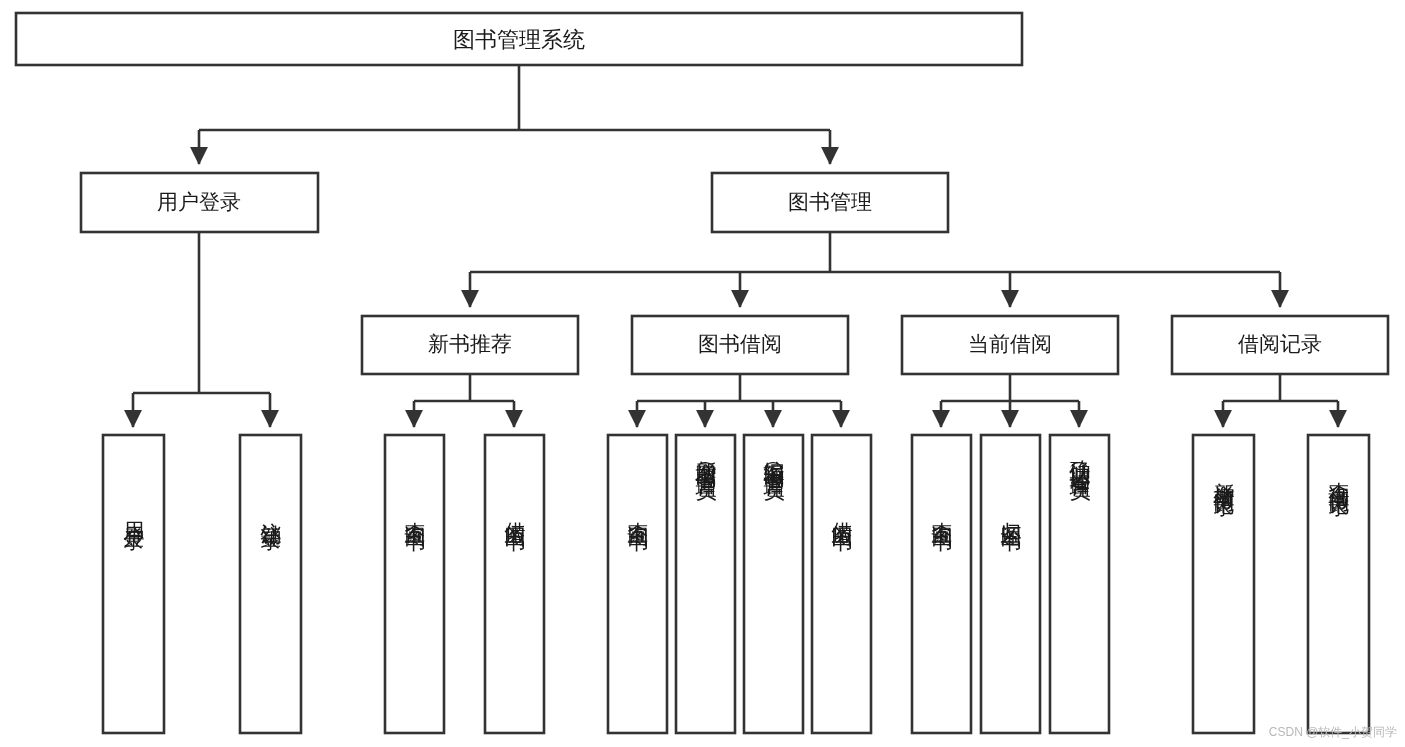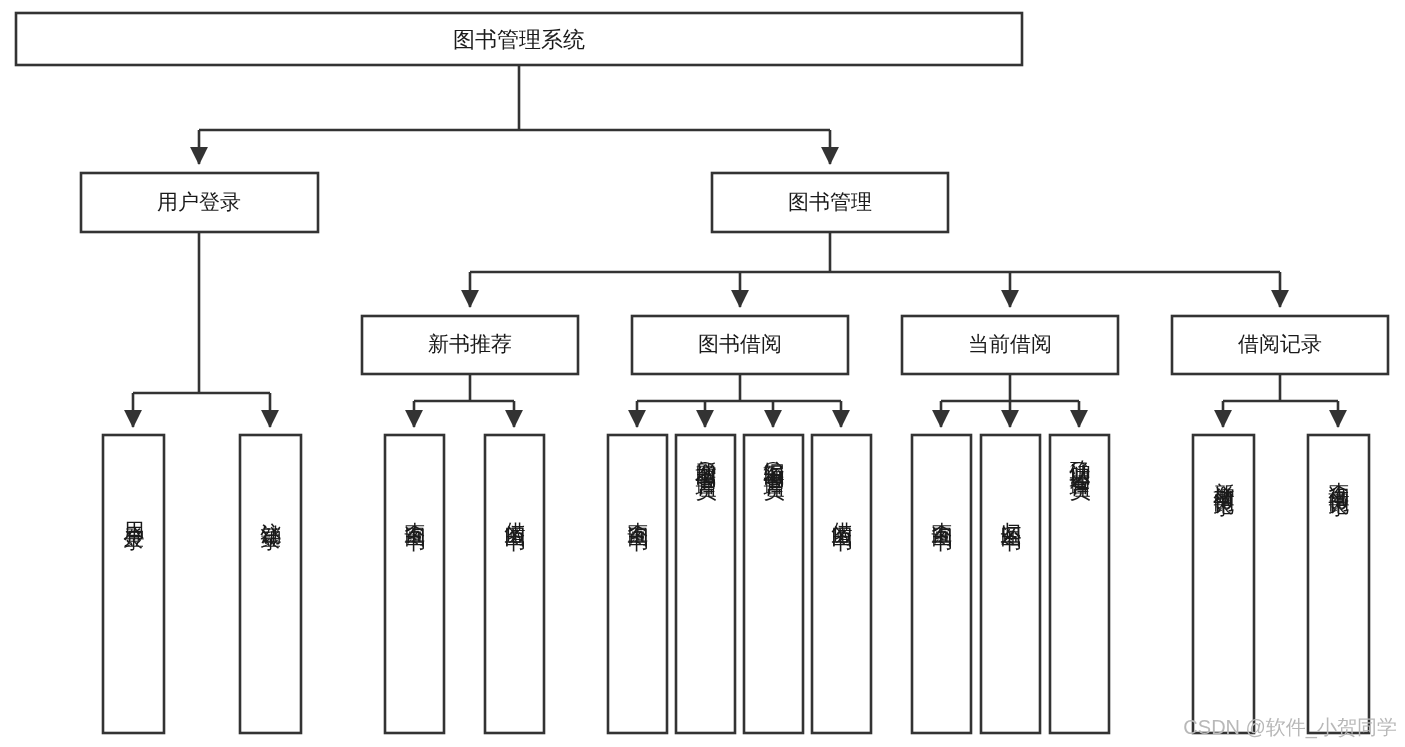--- a/index.html
+++ b/index.html
@@ -67,21 +67,21 @@
     line-height: 1.18;
     letter-spacing: 3px;
     color: #1a1a1a;
     white-space: nowrap;
   }
   .watermark {
     position: absolute;
     right: 8px;
     bottom: 6px;
     font-family: "Liberation Sans", "DejaVu Sans", sans-serif;
-    font-size: 20px;
+    font-size: 12px;
     color: #b8b8b8;
     white-space: nowrap;
     user-select: none;
   }
 </style>
 </head>
 <body>
 
 <div id="diagram-root">
 

